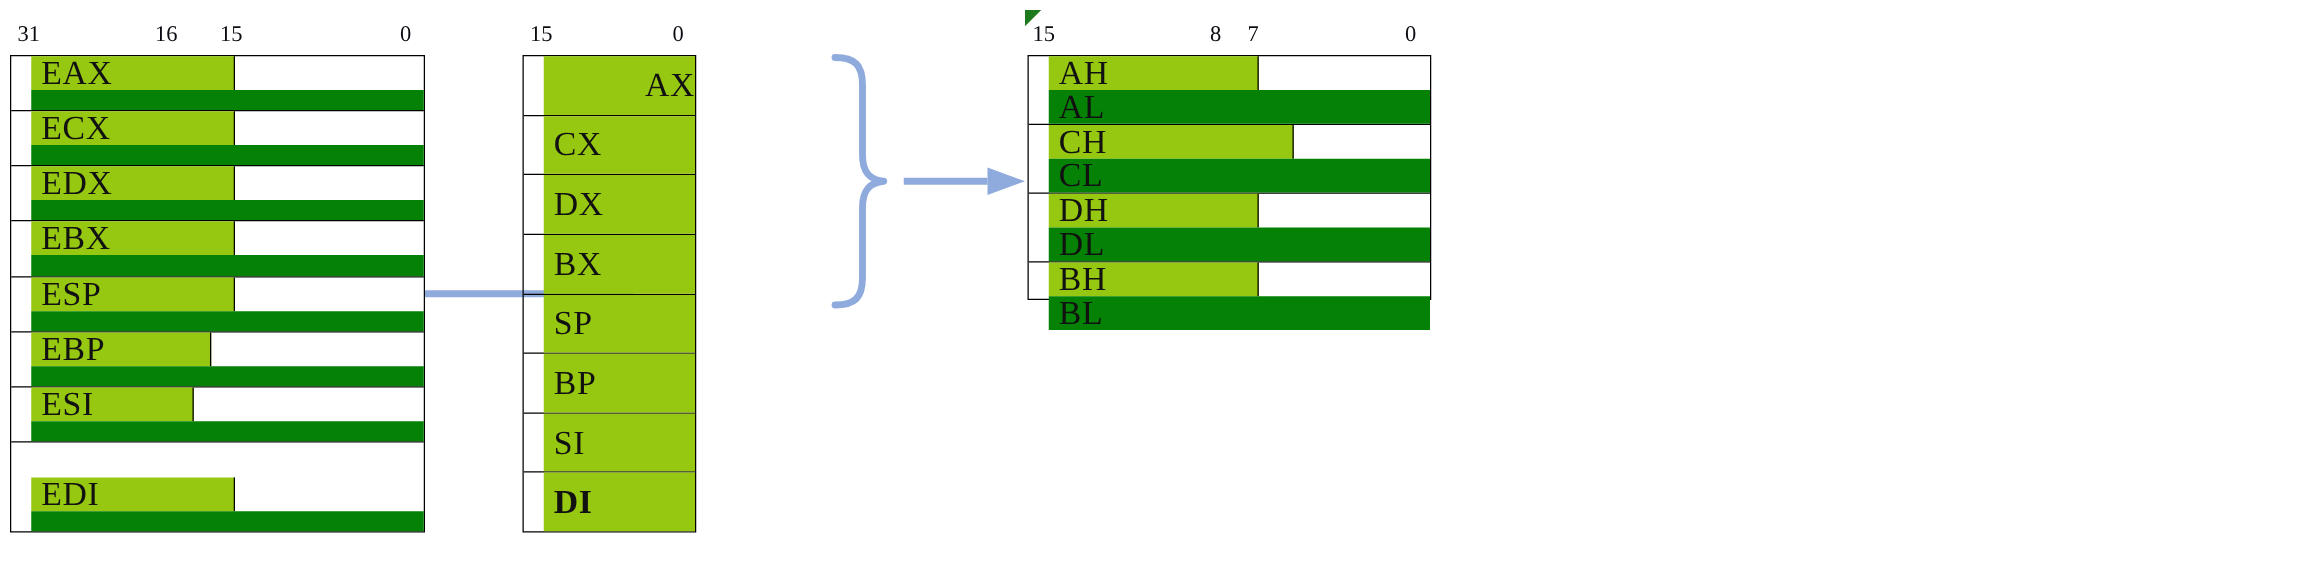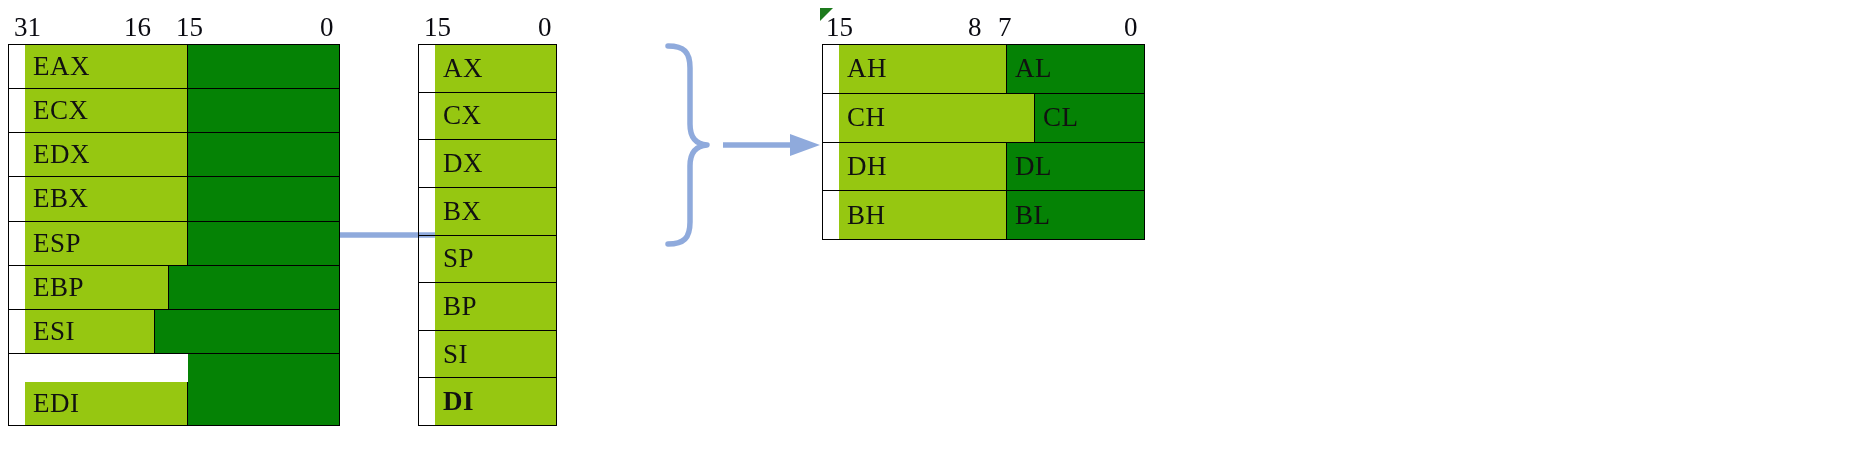--- a/index.html
+++ b/index.html
@@ -19,37 +19,38 @@
     position: absolute;
     left: 0;
     top: 0;
     width: 1859px;
     height: 462px;
   }
 
   
   .bitlabel {
     position: absolute;
-    font-size: 27px;
+    font-size: 18px;
     line-height: 27px;
     color: #0b0b12;
     white-space: nowrap;
     font-family: "Liberation Serif", "DejaVu Serif", serif;
   }
 
   
   .regtable {
     position: absolute;
     border: 1.6px solid #000000;
     box-sizing: border-box;
     display: flex;
     flex-direction: column;
   }
   .regrow {
     display: flex;
+    flex-direction: column;
     flex: 1 1 auto;
     border-bottom: 1.6px solid #000000;
     box-sizing: border-box;
     padding-left: 16px;
   }
   .regrow:last-child { border-bottom: none; }
 
   .cell {
     box-sizing: border-box;
     display: flex;
@@ -195,21 +196,21 @@
       </div>
     </div>
   </div>
 
   <div class="bitlabel" style="left:424px; top:14px;">15</div>
   <div class="bitlabel" style="left:538px; top:14px;">0</div>
 
   <div class="regtable" style="left:418px; top:44px; width:139px; height:382px;">
 
     <div class="regrow">
-      <div class="cell light" style="flex:1 1 auto;">
+      <div class="cell light" style="flex:1 1 auto;justify-content:flex-end;">
         <span class="cell-label">AX</span>
       </div>
     </div>
     <div class="regrow">
       <div class="cell light" style="flex:1 1 auto;">
         <span class="cell-label">CX</span>
       </div>
     </div>
     <div class="regrow">
       <div class="cell light" style="flex:1 1 auto;">

